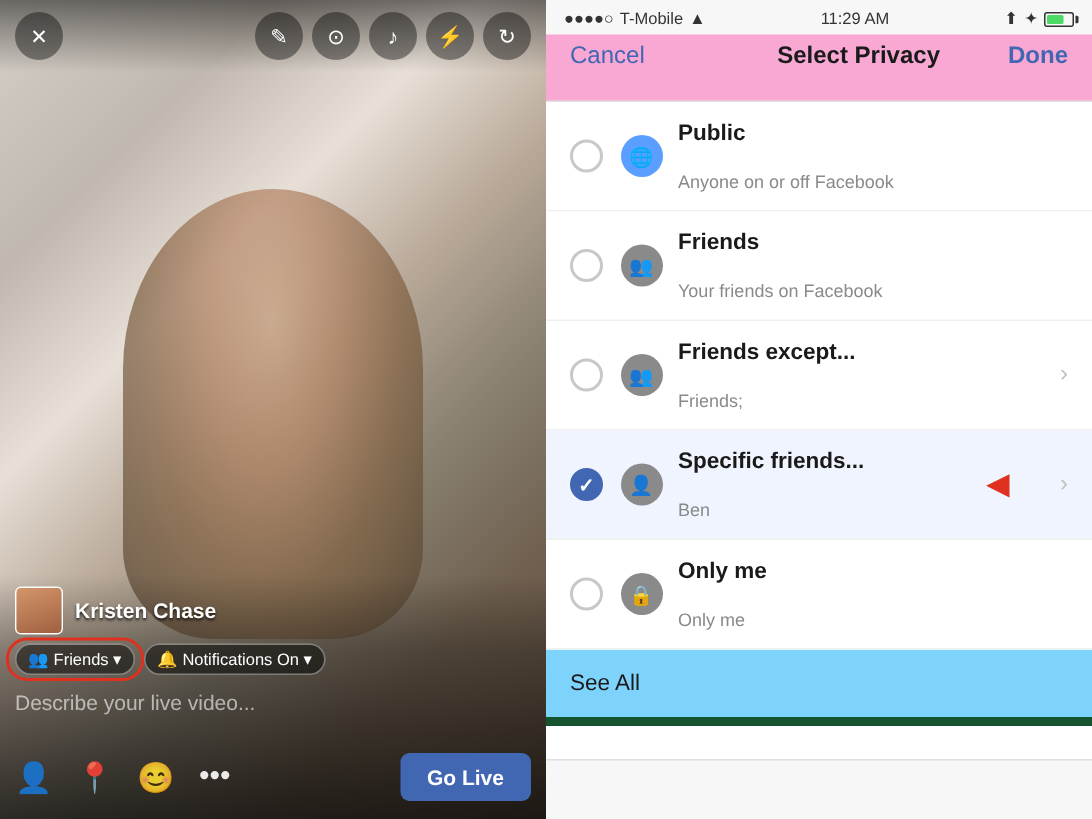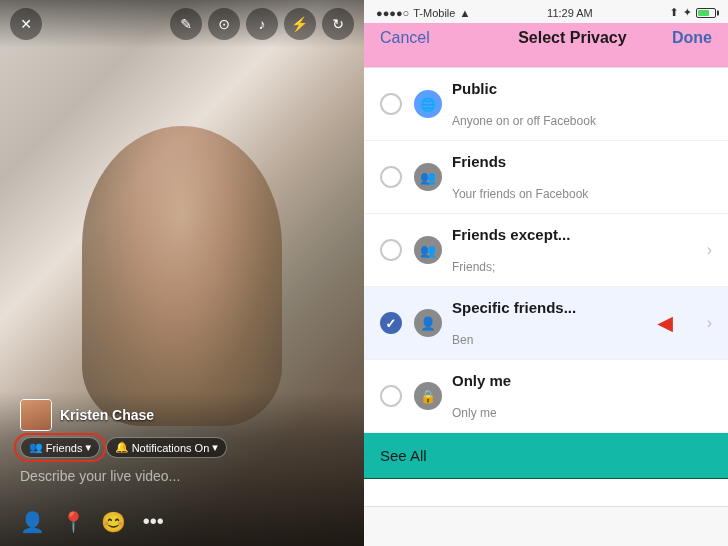--- a/index.html
+++ b/index.html
@@ -76,21 +76,21 @@
       gap: 6px;
     }
 
     
     .bottom-overlay {
       position: absolute;
       bottom: 0;
       left: 0;
       right: 0;
       background: linear-gradient(to top, rgba(0,0,0,0.7) 0%, rgba(0,0,0,0.3) 70%, transparent 100%);
-      padding: 8px 20px 12px;
+      padding: 8px 10px 12px;
     }
 
     .user-info {
       display: flex;
       align-items: center;
       gap: 8px;
       margin-bottom: 6px;
     }
 
     .user-avatar {
@@ -363,23 +363,23 @@
     .chevron-right {
       color: #c0c0c0;
       font-size: 16px;
       margin-left: 8px;
     }
 
     .see-all {
       padding: 14px 16px;
       color: #1a1a1a;
       font-size: 15px;
-      border-bottom: 1px solid #14532d;
-      cursor: pointer;
-      background: #14b8a6;
+      border-bottom: 6px solid #14532d;
+      cursor: pointer;
+      background: #7dd3fc;
     }
 
     
     .right-bottom-bar {
       height: 40px;
       background: #f7f7f7;
       border-top: 1px solid #e0e0e0;
     }
   </style>
 </head>
@@ -426,20 +426,21 @@
 
     <div class="describe-input">Describe your live video...</div>
 
     <div class="bottom-actions">
       <div class="bottom-icons">
         <span class="bottom-icon">👤</span>
         <span class="bottom-icon">📍</span>
         <span class="bottom-icon">😊</span>
         <span class="bottom-icon">•••</span>
       </div>
+      <button class="go-live-btn">Go Live</button>
     </div>
   </div>
 </div>
 
 <div class="right-panel">
 
   <div class="status-bar">
     <div class="status-left">
       <span>●●●●○</span>
       <span>T-Mobile</span>

